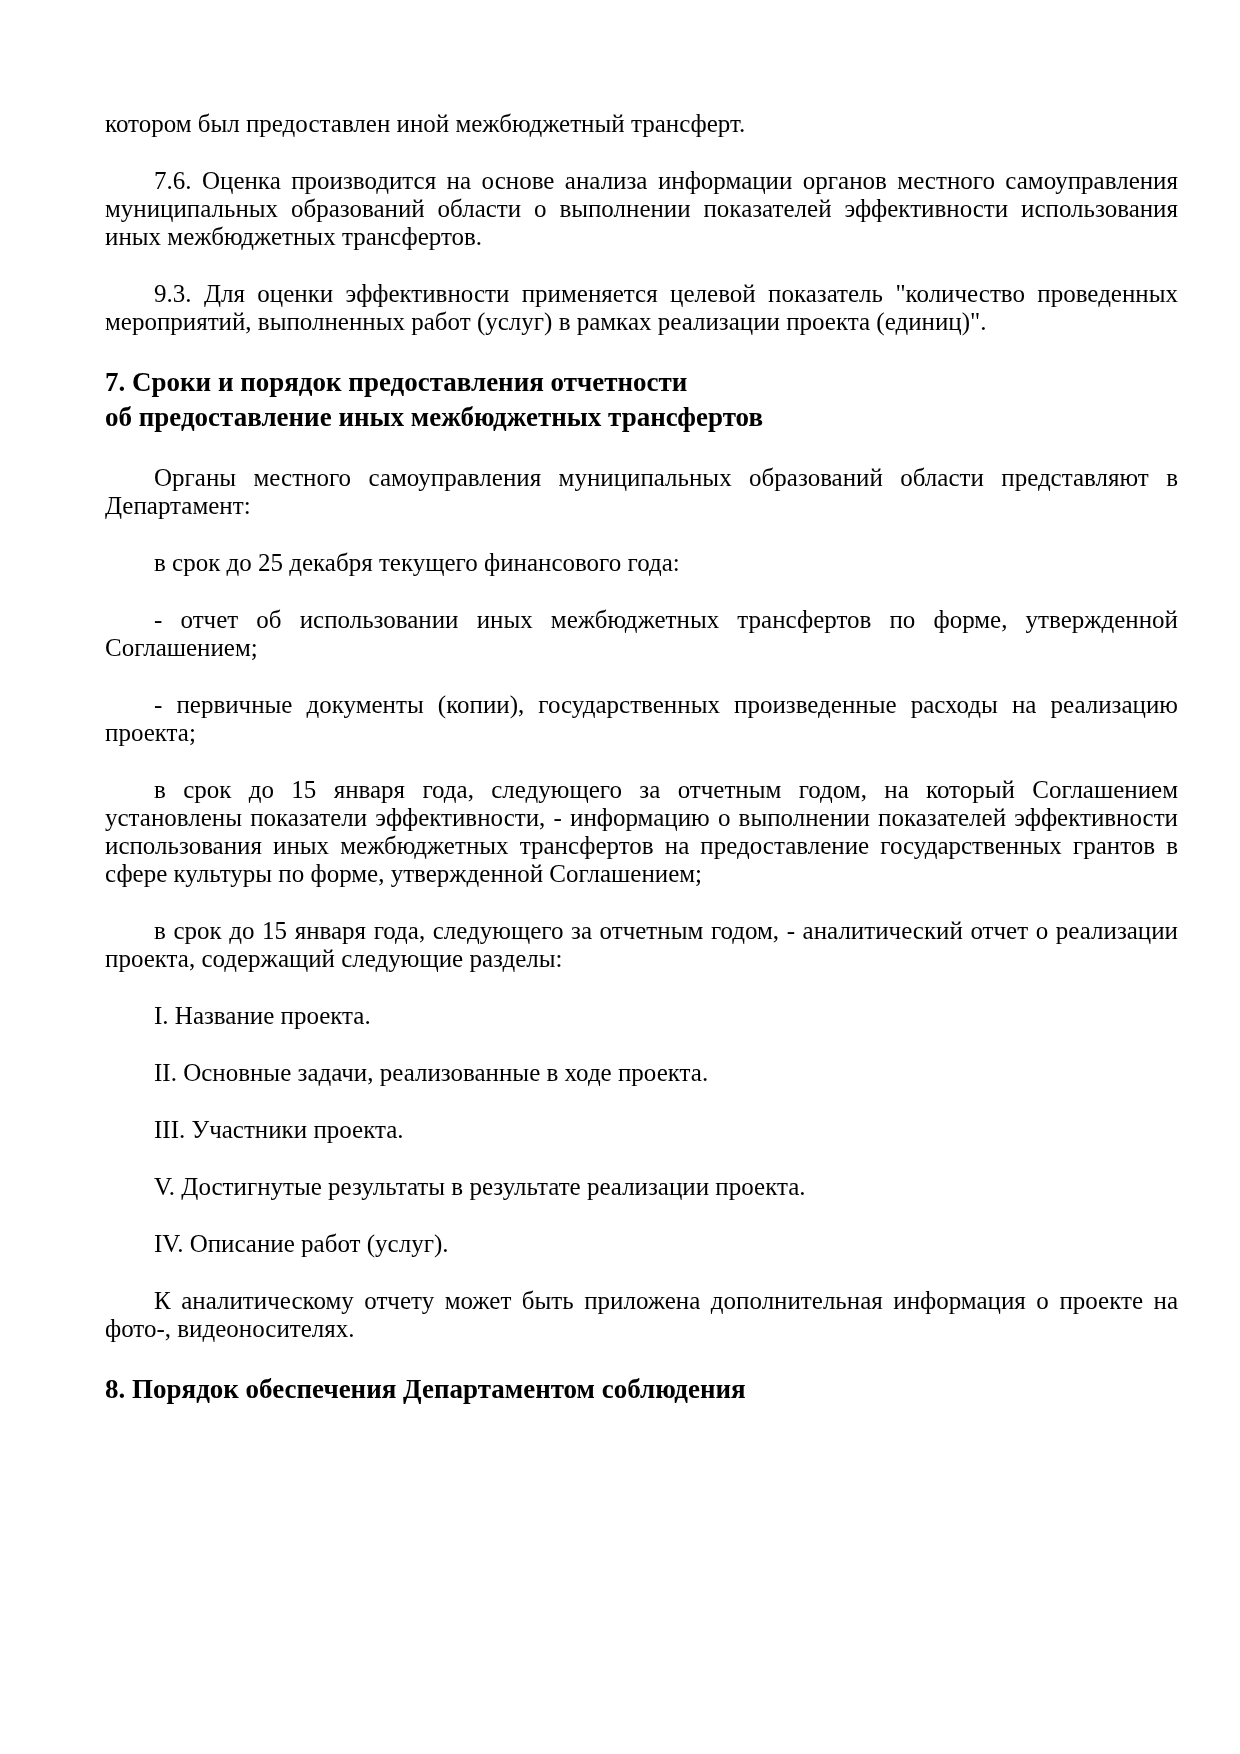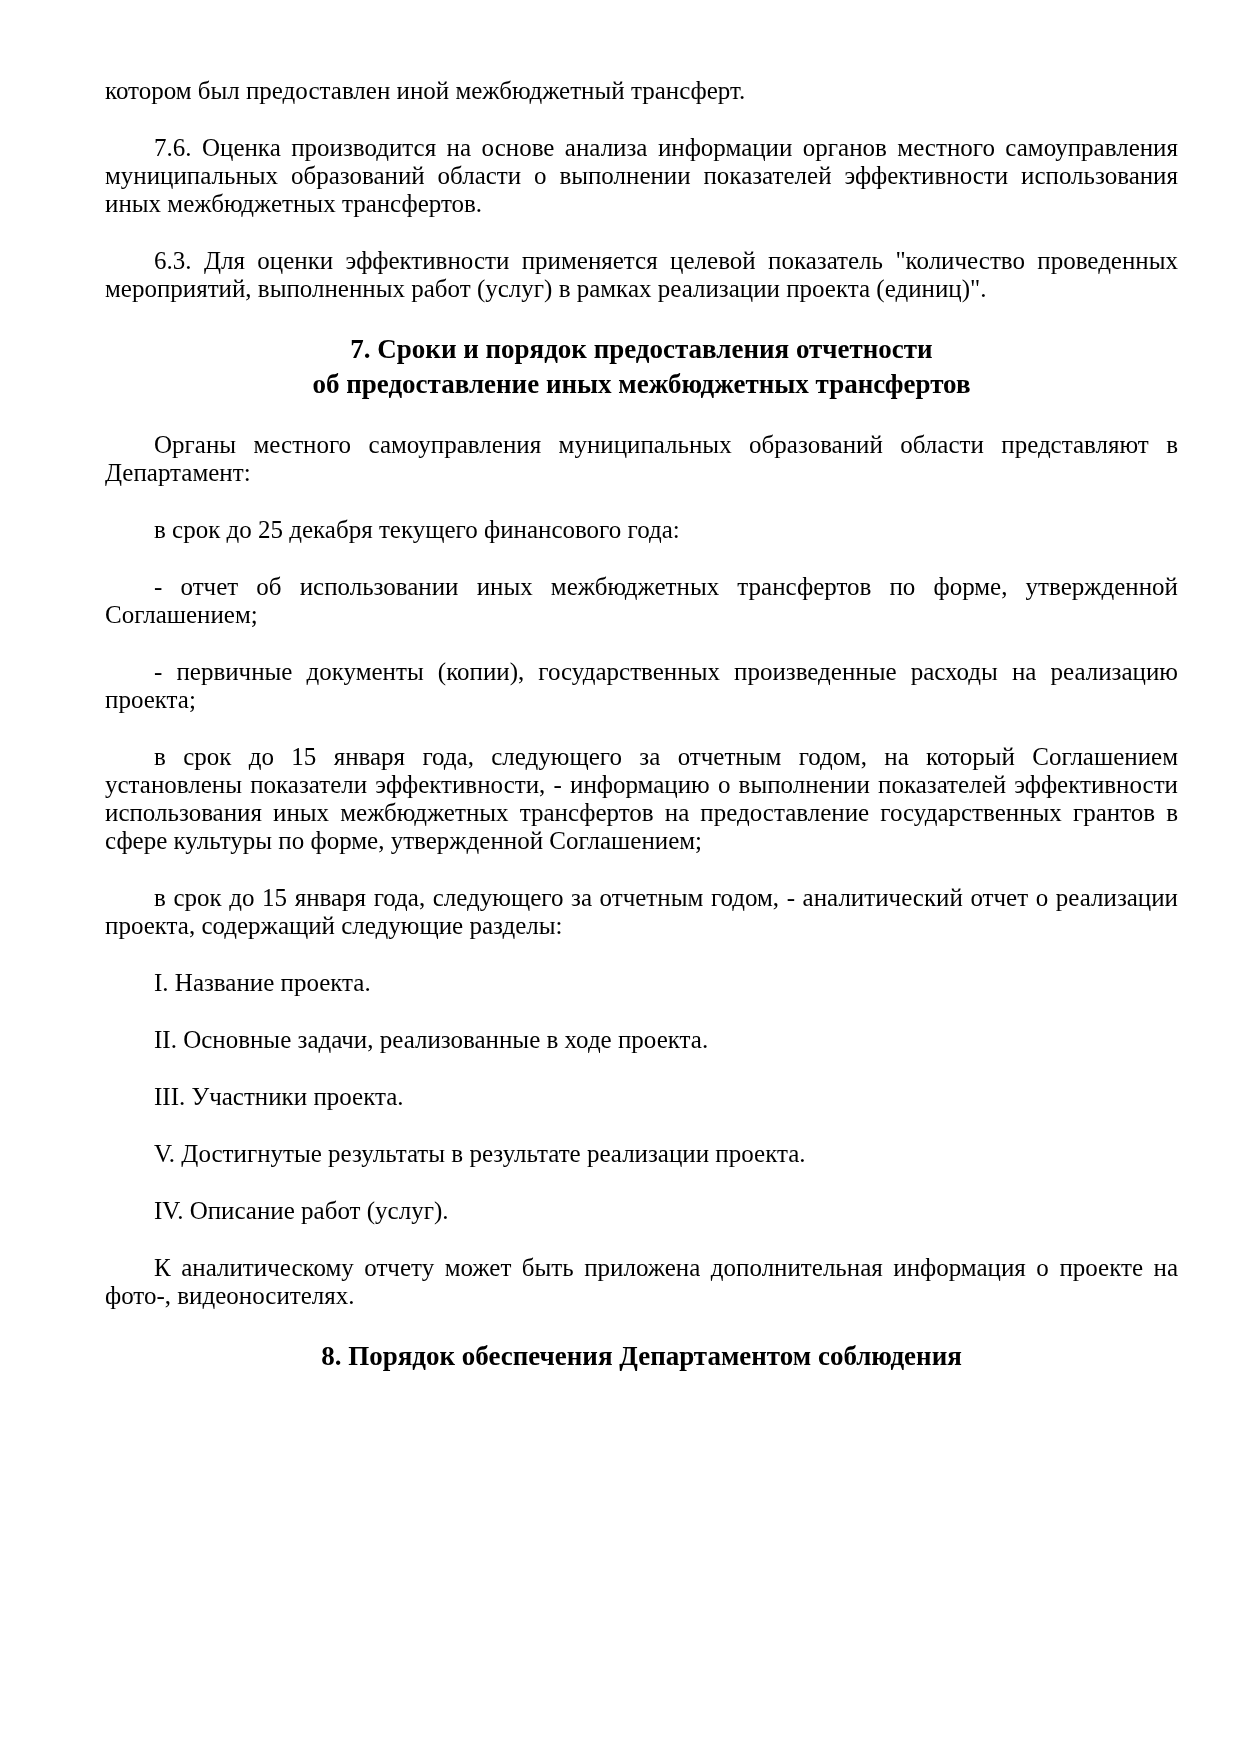--- a/index.html
+++ b/index.html
@@ -10,53 +10,52 @@
   .page {
     position: relative;
     width: 1240px;
     height: 1754px;
     box-sizing: border-box;
     background: #ffffff;
     color: #000000;
     font-family: "Liberation Serif", "DejaVu Serif", serif;
     font-size: 25px;
     line-height: 28px;
-    padding: 77px 62px 0 105px;
+    padding: 110px 62px 0 105px;
     overflow: hidden;
   }
   .para {
     margin: 0 0 29px 0;
     text-align: justify;
     text-indent: 49px;
   }
   .para.no-indent {
     text-indent: 0;
   }
   .section-heading {
     margin: 0 0 29px 0;
     font-size: 27px;
     font-weight: bold;
-    text-align: center;
     line-height: 35px;
     text-indent: 0;
   }
   .section-heading .heading-line {
     display: block;
   }
 </style>
 </head>
 <body>
 
 <div class="page">
 
   <p class="para no-indent">котором был предоставлен иной межбюджетный трансферт.</p>
 
   <p class="para">7.6. Оценка производится на основе анализа информации органов местного самоуправления муниципальных образований области о выполнении показателей эффективности использования иных межбюджетных трансфертов.</p>
 
-  <p class="para">6.3. Для оценки эффективности применяется целевой показатель "количество проведенных мероприятий, выполненных работ (услуг) в рамках реализации проекта (единиц)".</p>
+  <p class="para">9.3. Для оценки эффективности применяется целевой показатель "количество проведенных мероприятий, выполненных работ (услуг) в рамках реализации проекта (единиц)".</p>
 
 
   <h2 class="section-heading">
     <span class="heading-line">7. Сроки и порядок предоставления отчетности</span>
     <span class="heading-line">об предоставление иных межбюджетных трансфертов</span>
   </h2>
 
   <p class="para">Органы местного самоуправления муниципальных образований области представляют в Департамент:</p>
 
 

